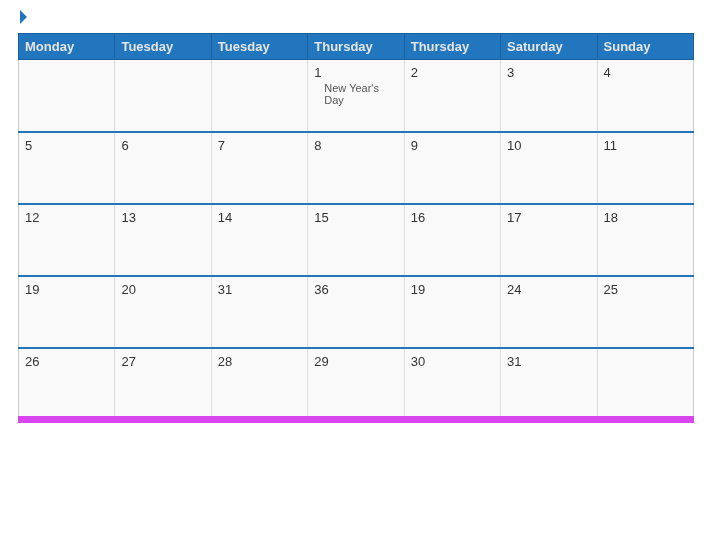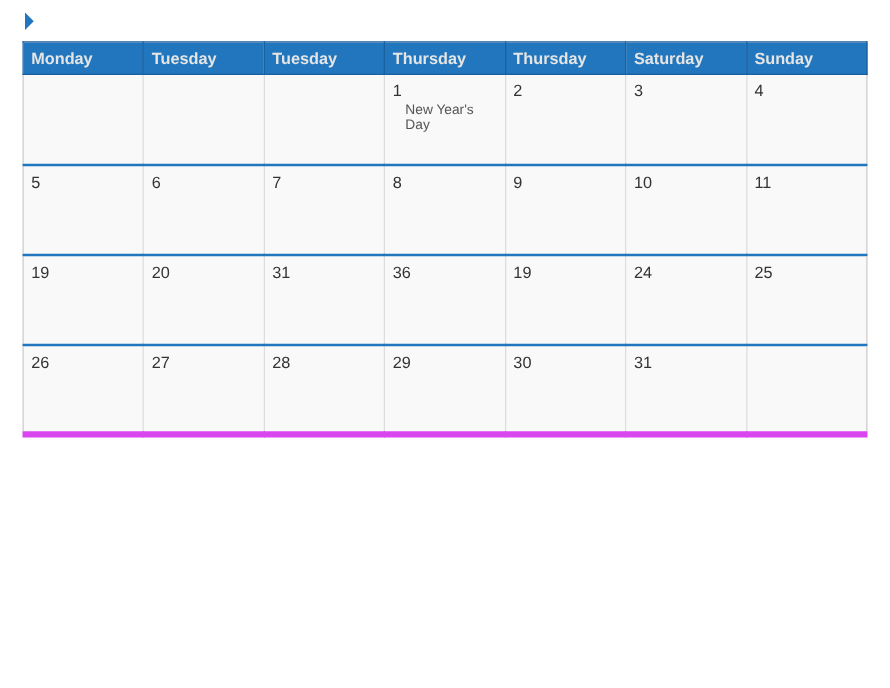--- a/index.html
+++ b/index.html
@@ -77,21 +77,21 @@
       font-weight: bold;
       padding: 5px 6px;
       border: 1px solid #1a5f9e;
       text-align: left;
     }
     .calendar-table tbody tr {
       height: 72px;
       border-bottom: 2px solid #2176bd;
     }
     .calendar-table tbody tr:last-child {
-      border-bottom: 5px solid #d946ef;
+      border-bottom: 7px solid #d946ef;
     }
     .calendar-table tbody td {
       width: calc(100% / 7);
       vertical-align: top;
       padding: 5px 6px;
       border-right: 1px solid #ddd;
       background: #f9f9f9;
       font-size: 13px;
       color: #333;
     }
@@ -179,20 +179,43 @@
           </td>
           <td>
             <span class="day-number">10</span>
           </td>
           <td>
             <span class="day-number">11</span>
           </td>
         </tr>
         <tr>
           <td>
+            <span class="day-number">12</span>
+          </td>
+          <td>
+            <span class="day-number">13</span>
+          </td>
+          <td>
+            <span class="day-number">14</span>
+          </td>
+          <td>
+            <span class="day-number">15</span>
+          </td>
+          <td>
+            <span class="day-number">16</span>
+          </td>
+          <td>
+            <span class="day-number">17</span>
+          </td>
+          <td>
+            <span class="day-number">18</span>
+          </td>
+        </tr>
+        <tr>
+          <td>
             <span class="day-number">19</span>
           </td>
           <td>
             <span class="day-number">20</span>
           </td>
           <td>
             <span class="day-number">31</span>
           </td>
           <td>
             <span class="day-number">36</span>

